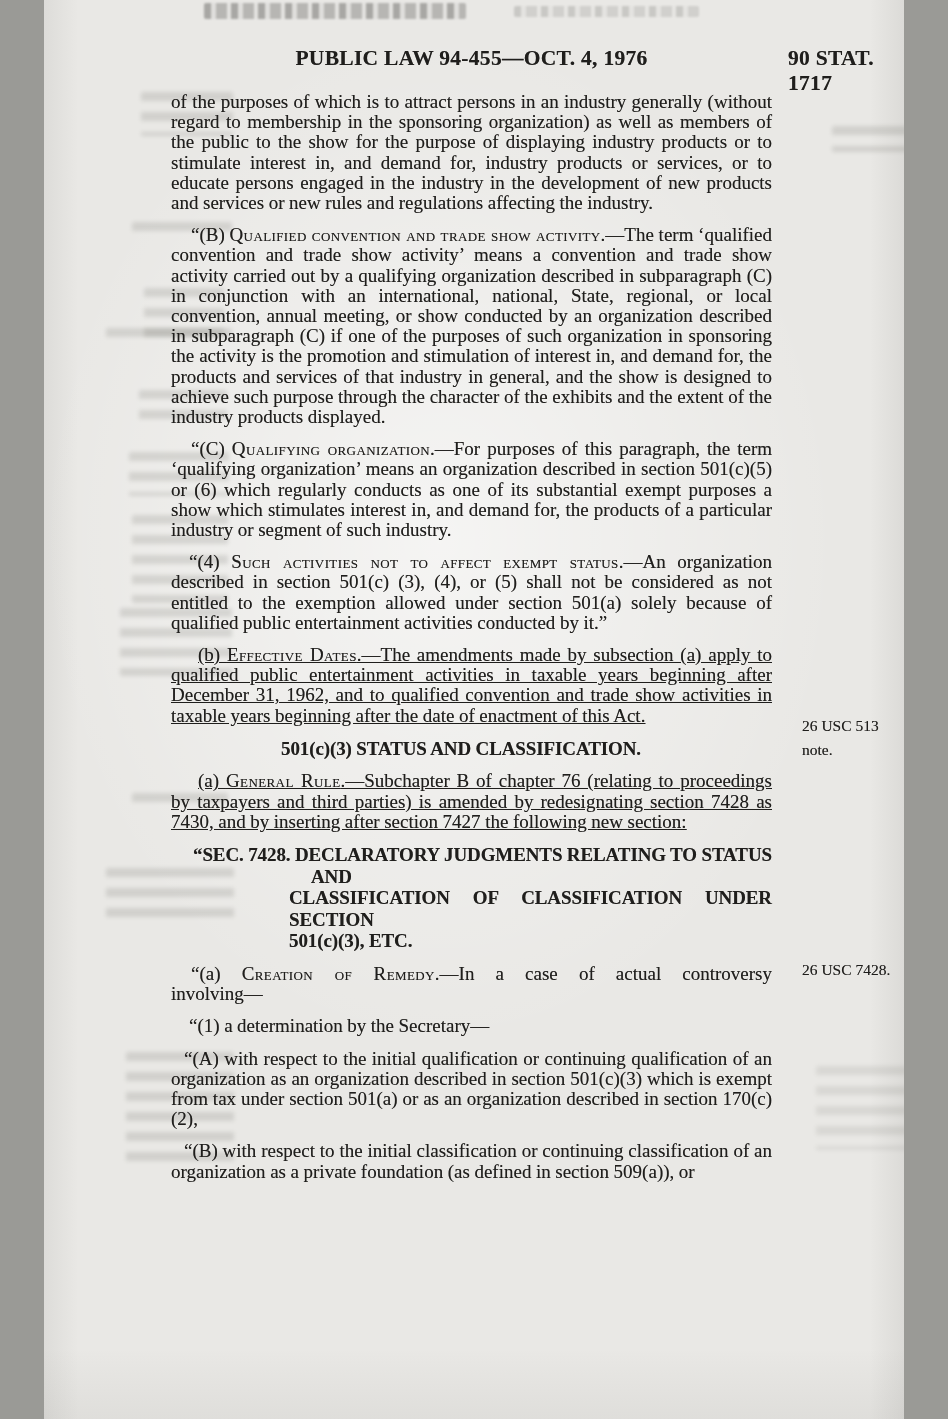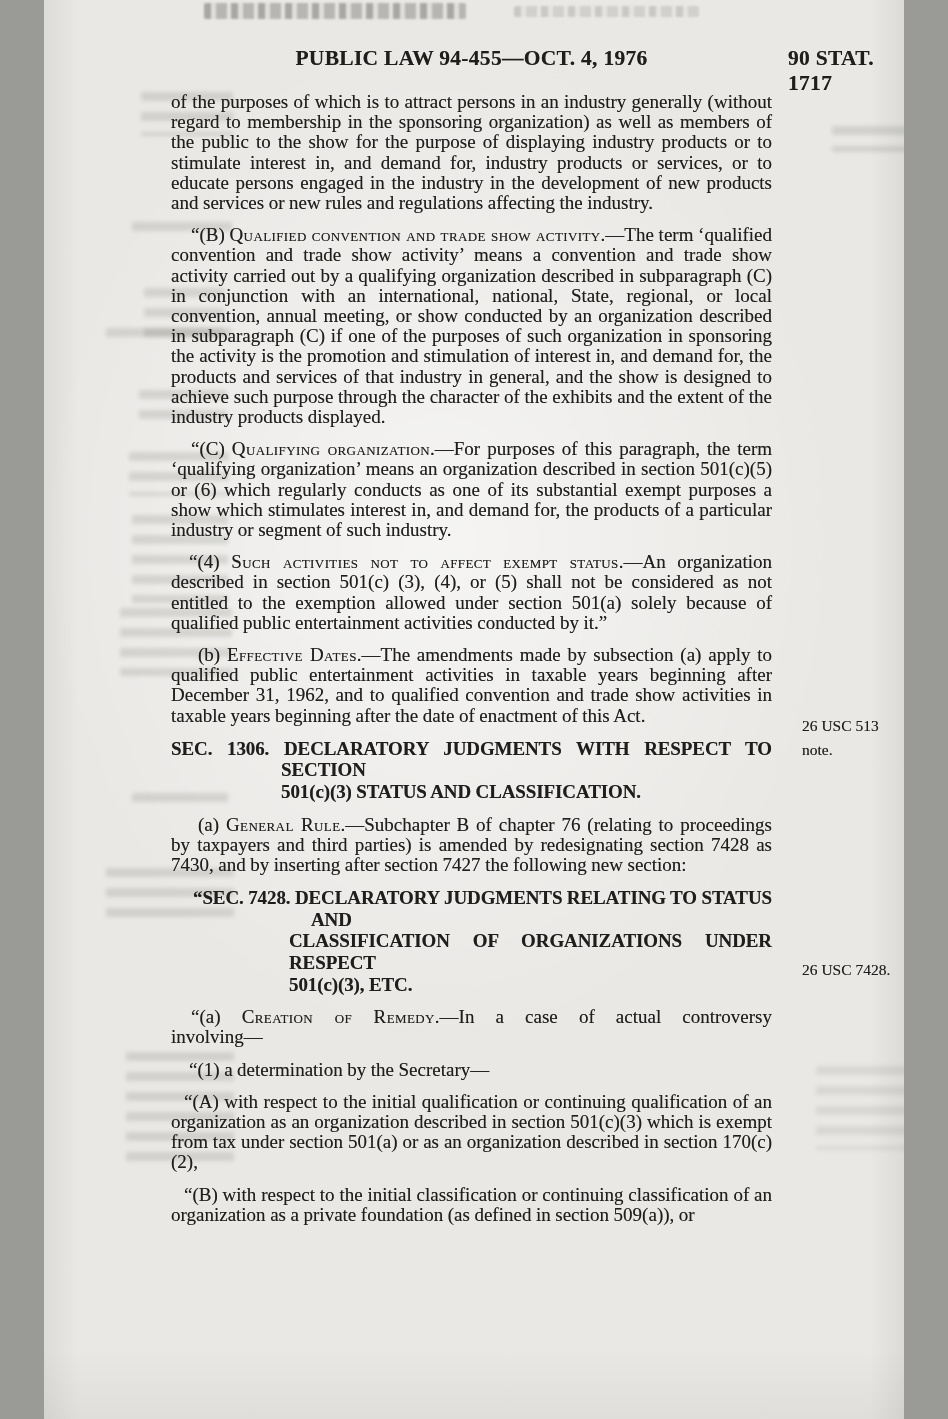--- a/index.html
+++ b/index.html
@@ -32,21 +32,21 @@
     position:absolute;left:115px;top:80px;width:625px;
     font-size:19px;line-height:20.2px;
     text-align:justify;word-spacing:-0.2px;
     text-shadow:0 0 0.6px rgba(31,30,28,0.5);
   }
   .col p{margin:12px;}
   .sc{font-variant:small-caps;letter-spacing:0.4px;}
   .p-intro{margin-left:80px;}
   .p-sub{margin-left:80px;text-indent:20px;}
   .p-4{margin-left:40px;text-indent:18px;}
-  .p-flush{text-indent:27px;}
+  .p-flush{text-indent:27px;text-decoration:underline;}
   .p-1{margin-left:40px;text-indent:18px;}
   .p-A{margin-left:77px;text-indent:13px;}
   .sechead{
     font-weight:bold;font-size:19px;line-height:21.6px;
     margin:8px 0 4px;padding-left:110px;letter-spacing:-0.1px;
   }
   .sechead .l1{display:block;text-indent:-110px;text-align-last:justify;}
   .sechead .l2{display:block;}
   .sechead74{
     font-weight:bold;font-size:19px;line-height:21.6px;
@@ -112,29 +112,28 @@
 
     <p class="p-sub"><span>“(B) </span><span class="sc">Qualified convention and trade show activity</span><span>.—The term ‘qualified convention and trade show activity’ means a convention and trade show activity carried out by a qualifying organization described in subparagraph (C) in conjunction with an international, national, State, regional, or local convention, annual meeting, or show conducted by an organization described in subparagraph (C) if one of the purposes of such organization in sponsoring the activity is the promotion and stimulation of interest in, and demand for, the products and services of that industry in general, and the show is designed to achieve such purpose through the character of the exhibits and the extent of the industry products displayed.</span></p>
 
     <p class="p-sub"><span>“(C) </span><span class="sc">Qualifying organization</span><span>.—For purposes of this paragraph, the term ‘qualifying organization’ means an organization described in section 501(c)(5) or (6) which regularly conducts as one of its substantial exempt purposes a show which stimulates interest in, and demand for, the products of a particular industry or segment of such industry.</span></p>
 
     <p class="p-4"><span>“(4) </span><span class="sc">Such activities not to affect exempt status</span><span>.—An organization described in section 501(c) (3), (4), or (5) shall not be considered as not entitled to the exemption allowed under section 501(a) solely because of qualified public entertainment activities conducted by it.”</span></p>
 
     <p class="p-flush"><span>(b) </span><span class="sc">Effective Dates</span><span>.—The amendments made by subsection (a) apply to qualified public entertainment activities in taxable years beginning after December 31, 1962, and to qualified convention and trade show activities in taxable years beginning after the date of enactment of this Act.</span></p>
 
     <p class="sechead">
-        <span class="l1">SEC. 1306. DECLARATORY JUDGMENTS WITH RESPECT TO SECTION</span>
         <span class="l2">501(c)(3) STATUS AND CLASSIFICATION.</span>
       </p>
 
     <p class="p-flush"><span>(a) </span><span class="sc">General Rule</span><span>.—Subchapter B of chapter 76 (relating to proceedings by taxpayers and third parties) is amended by redesignating section 7428 as 7430, and by inserting after section 7427 the following new section:</span></p>
 
     <p class="sechead74">
         <span class="l1">“SEC. 7428. DECLARATORY JUDGMENTS RELATING TO STATUS AND</span>
-        <span class="l2">CLASSIFICATION OF ORGANIZATIONS UNDER RESPECT</span>
+        <span class="l2">CLASSIFICATION OF CLASSIFICATION UNDER SECTION</span>
         <span class="l3">501(c)(3), ETC.</span>
       </p>
 
     <p class="p-cre">
         <span class="jl"><span>“(a) </span><span class="sc">Creation of Remedy</span><span>.—In a case of actual controversy</span></span>
         <span class="l2">involving—</span>
       </p>
 
     <p class="p-1">“(1) a determination by the Secretary—</p>
 

